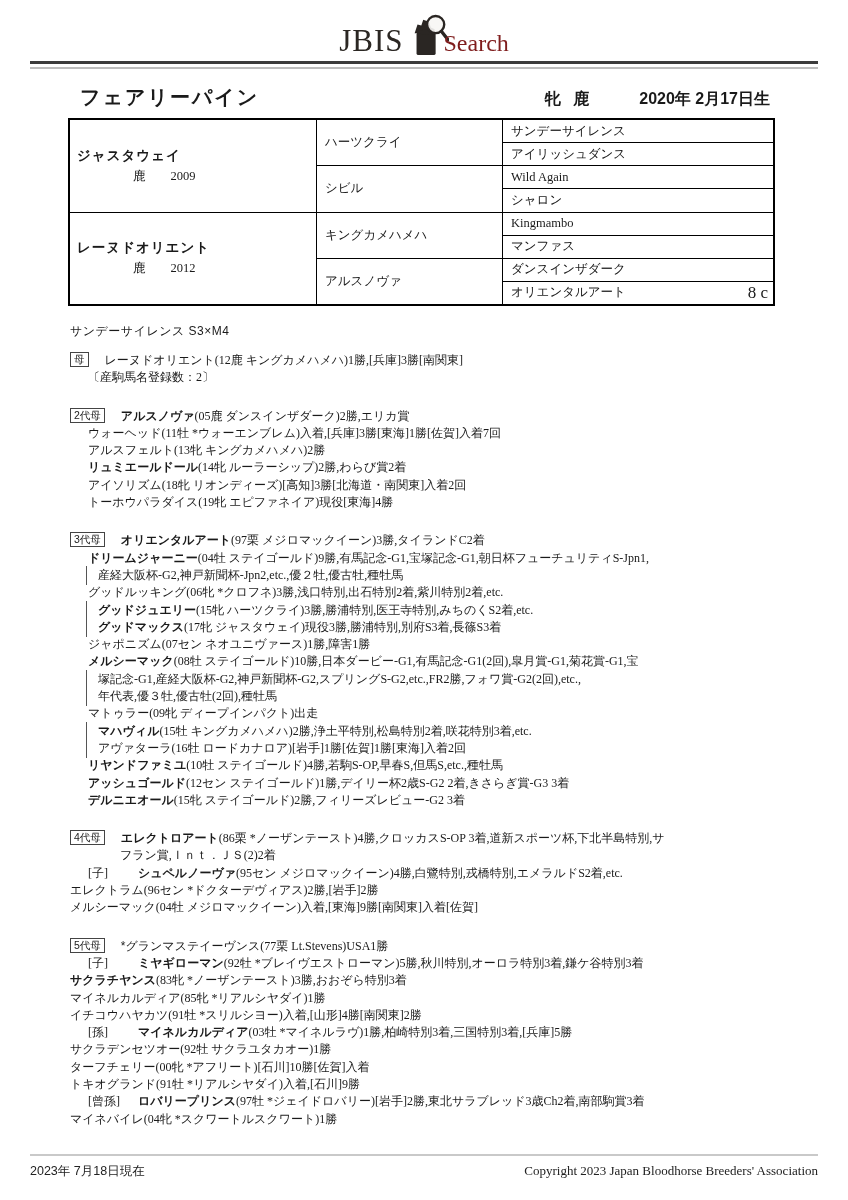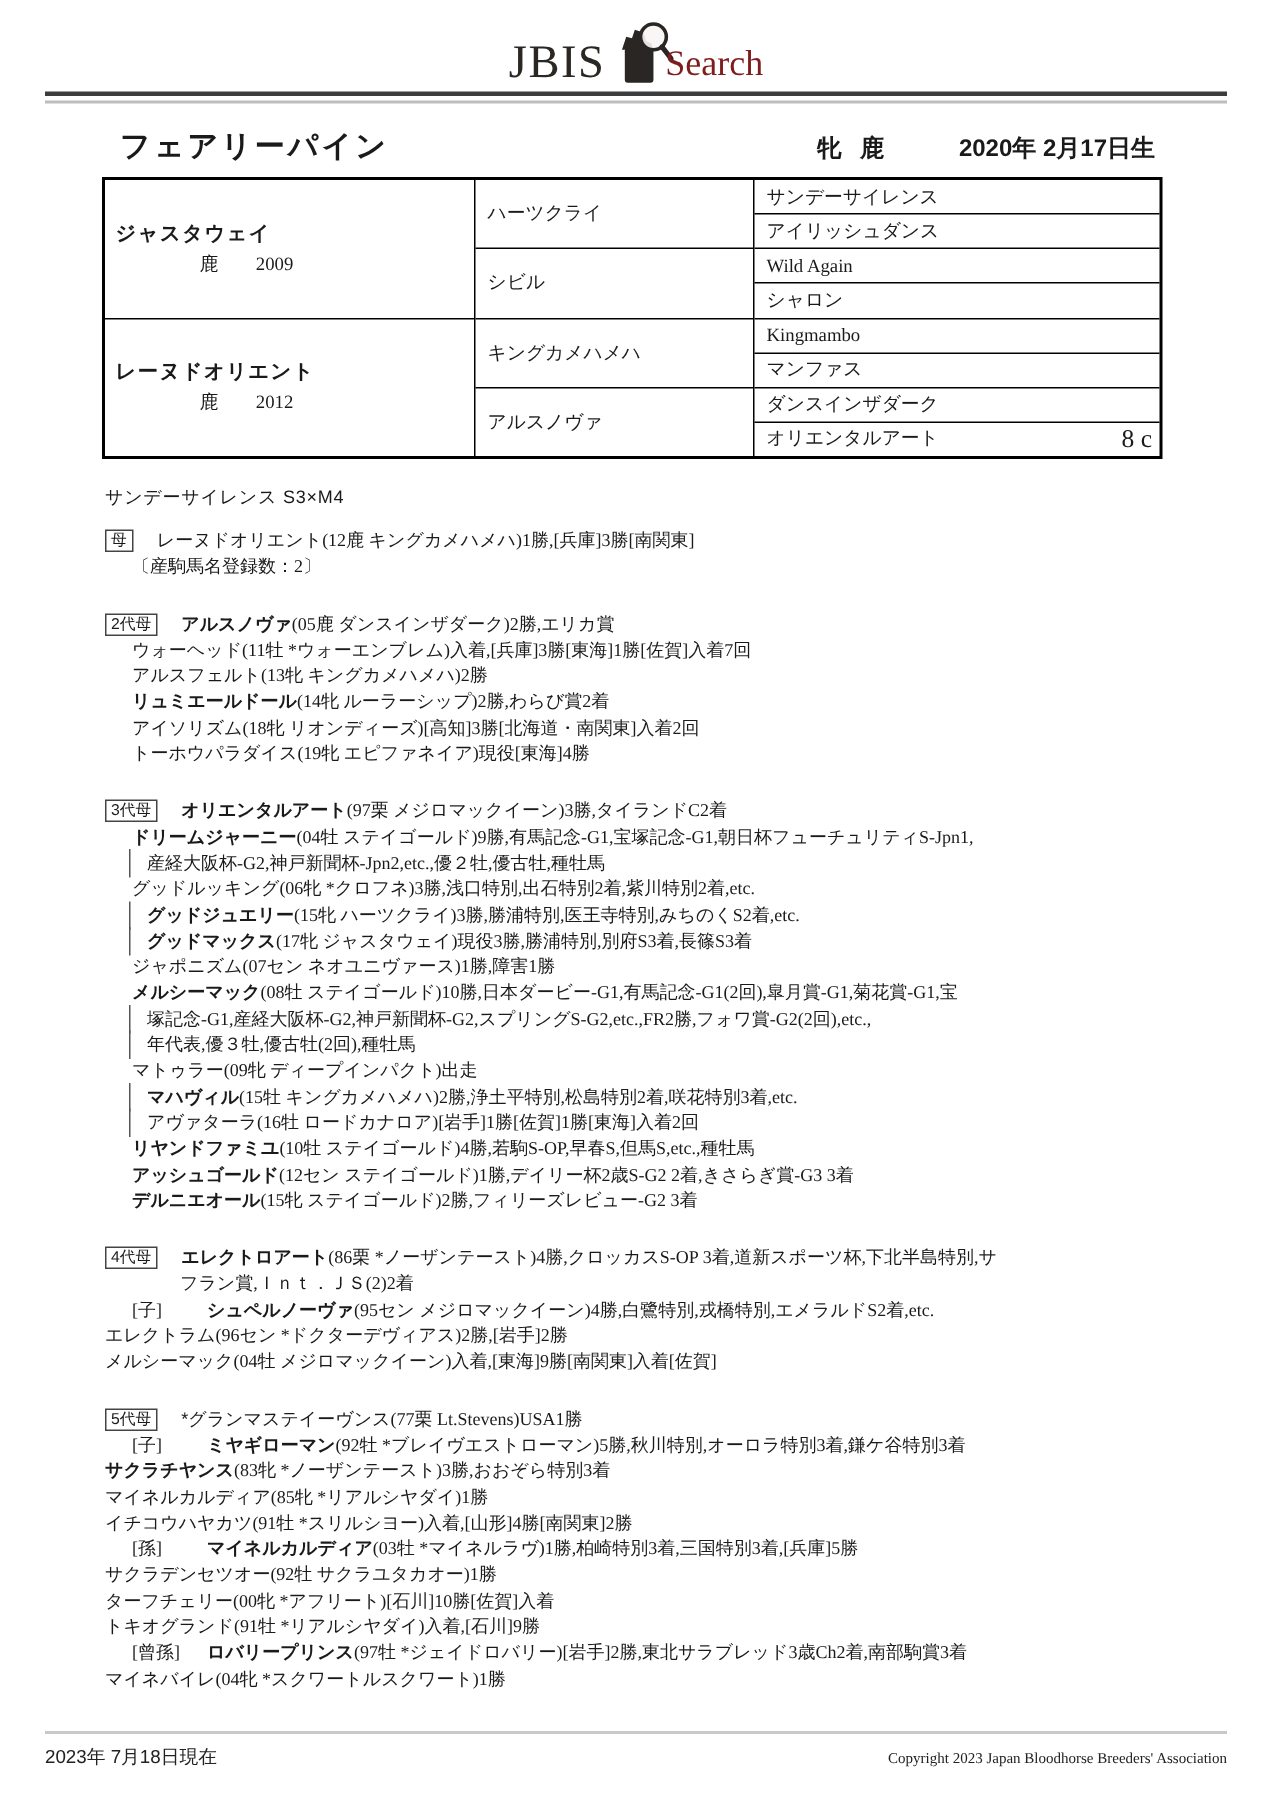--- a/index.html
+++ b/index.html
@@ -45,21 +45,21 @@
   .rest{font-family:"Liberation Serif",serif;}
   .ind1{margin-left:18px;}
   .ind2{margin-left:28px;}
   .ind3{margin-left:50px;}
   .ind4{}
   .bar::before{content:"";position:absolute;left:-12px;top:-1px;bottom:-1px;width:1px;background:#555;}
   
   .footer{position:absolute;left:30px;right:30px;bottom:20px;border-top:2px solid #c9c9c9;
           padding-top:7px;display:flex;justify-content:space-between;align-items:baseline;}
   .fdate{font-size:12.5px;color:#222;}
-  .fcopy{font-family:"Liberation Serif",serif;font-size:10px;color:#222;}
+  .fcopy{font-family:"Liberation Serif",serif;font-size:13px;color:#222;}
 </style>
 </head>
 <body>
 
 <div class="logo-row">
   <span class="logo-jbis">JBIS</span>
   <span class="logo-icon">
     <svg viewBox="0 0 44 48" width="42" height="46" xmlns="http://www.w3.org/2000/svg">
       <path d="M8 21 L11 12 L15 13 L17 7 L23 9 L25 15 L29 17 L28 21 Z" fill="#2a2623"></path>
       <rect x="10" y="20" width="20" height="24" rx="2" fill="#2a2623"></rect>

